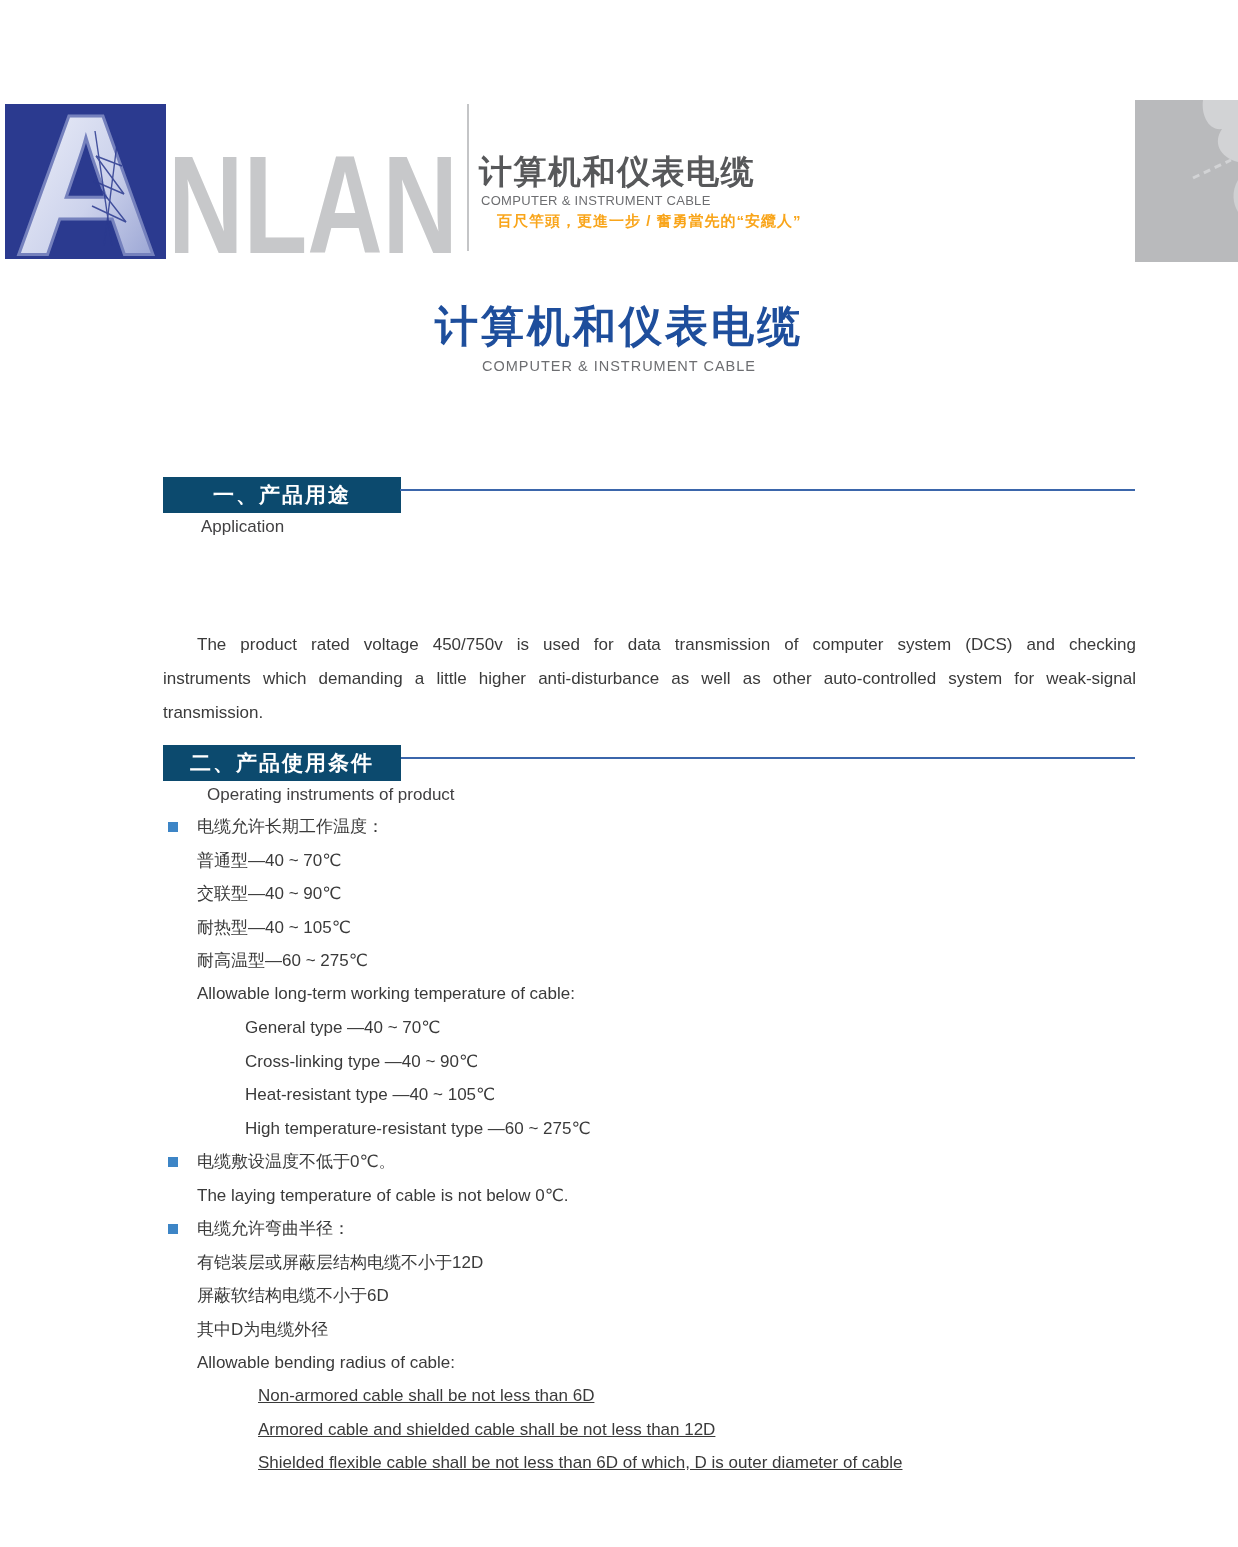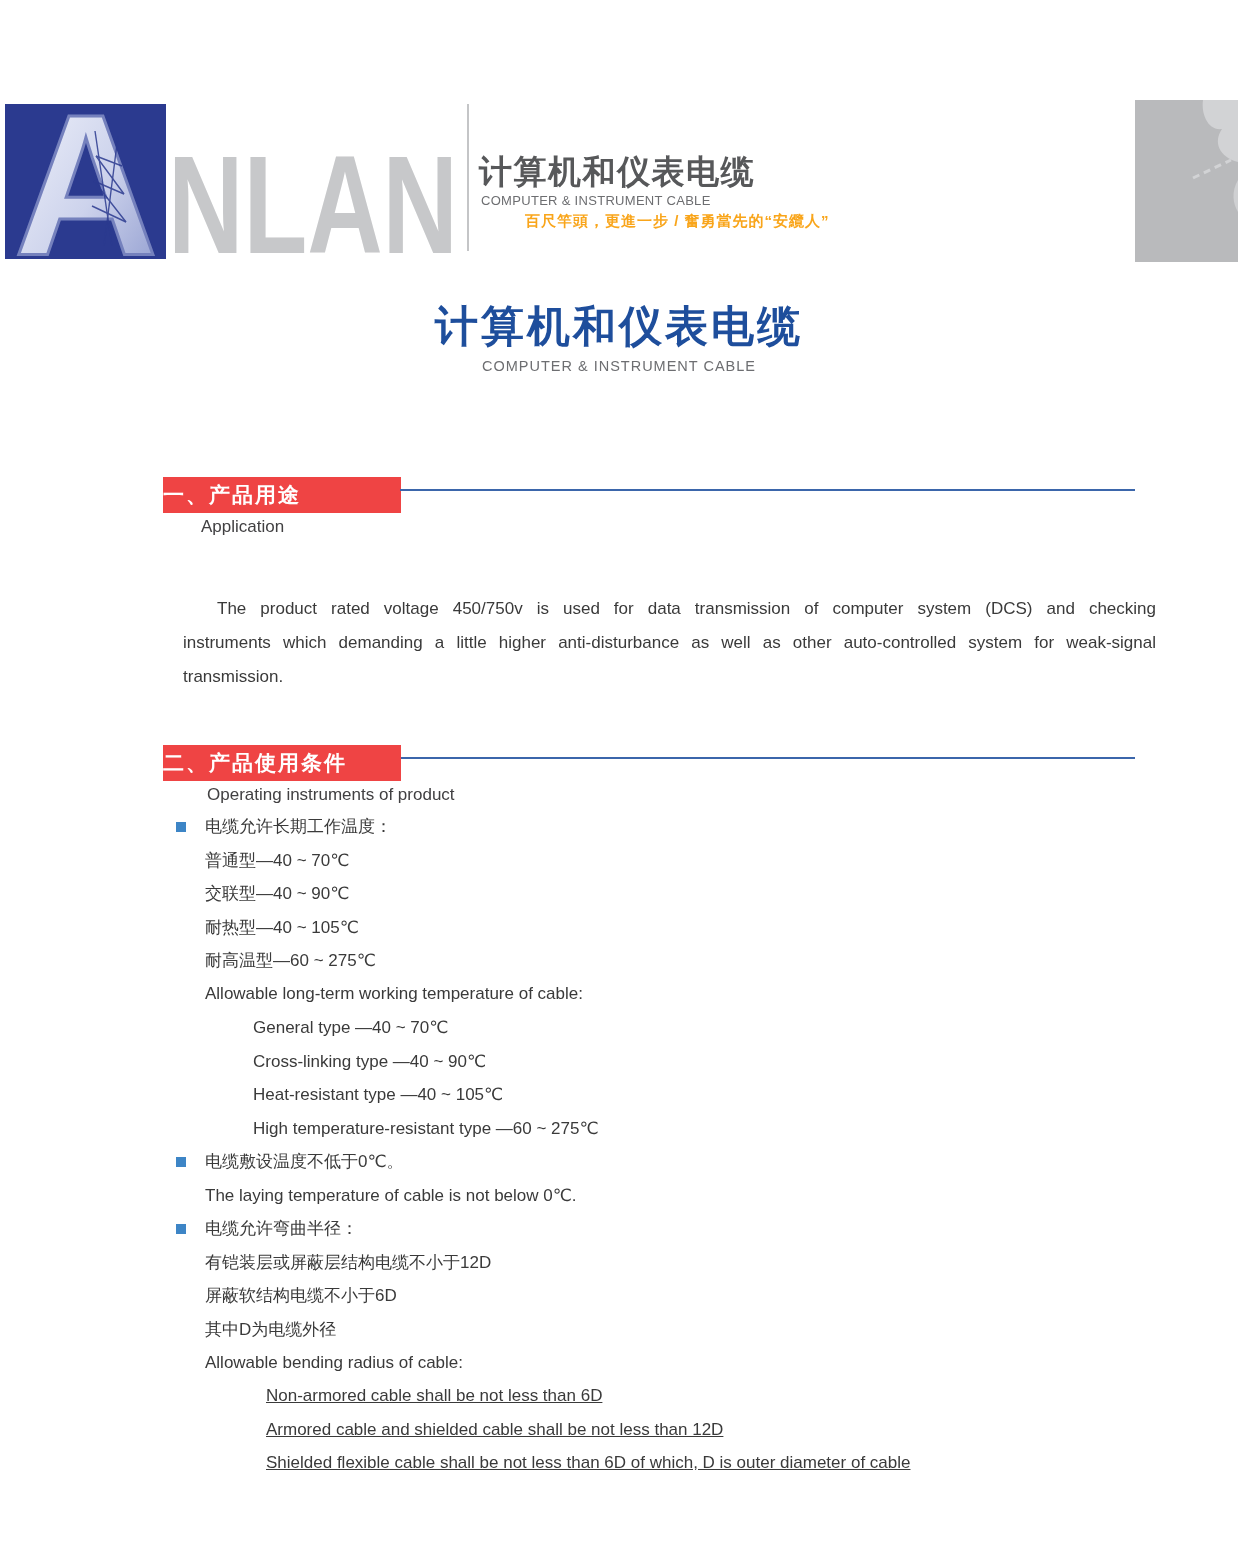--- a/index.html
+++ b/index.html
@@ -6,42 +6,42 @@
   .page {
     position:relative; width:1238px; height:1547px; background:#ffffff;
     font-family:"Liberation Sans","DejaVu Sans",sans-serif; color:#3a3a3a; overflow:hidden;
   }
   .abs { position:absolute; }
 
   
   .hdr-divider { left:467px; top:104px; width:2px; height:147px; background:#c4c5c7; }
   .hdr-title-cn { left:479px; top:150px; font-size:33px; font-weight:bold; color:#57585a; letter-spacing:1.5px; }
   .hdr-title-en { left:481px; top:193px; font-size:13px; color:#6d6e71; letter-spacing:0.3px; }
-  .hdr-slogan   { left:525px; top:212px; font-size:15px; font-weight:bold; color:#f9a51a; letter-spacing:1px; }
+  .hdr-slogan   { left:497px; top:212px; font-size:15px; font-weight:bold; color:#f9a51a; letter-spacing:1px; }
 
   
   .main-title    { left:0; top:298px; width:1238px; text-align:center; font-size:43px; font-weight:bold; color:#1e4e9c; letter-spacing:3px; }
   .main-subtitle { left:0; top:358px; width:1238px; text-align:center; font-size:14.5px; color:#6d6e71; letter-spacing:1px; }
 
   
-  .sec-bar { width:238px; height:36px; background:#ef4444; color:#ffffff; font-size:21px; font-weight:bold;
-             display:flex; align-items:center; justify-content:flex-start; letter-spacing:2px; }
+  .sec-bar { width:238px; height:36px; background:#0c4a6e; color:#ffffff; font-size:21px; font-weight:bold;
+             display:flex; align-items:center; justify-content:center; letter-spacing:2px; }
   .sec-rule { height:2px; background:#3b66ab; }
   .sec-sub { font-size:17px; color:#414042; }
 
   
   .para { left:163px; width:973px; }
   .para-cn { top:556px; font-size:17.5px; line-height:33px; }
-  .para-en { top:592px; font-size:17px;  line-height:34px;margin-left:20px; }
+  .para-en { top:628px; font-size:17px;  line-height:34px; }
   .jline { text-align:justify; text-align-last:justify; }
   .jline.last { text-align-last:left; }
   .jline.indent { text-indent:34px; }
 
   
-  .cond-list { left:161px; top:810px; width:973px; }
+  .cond-list { left:153px; top:810px; width:973px; }
   .cond-row { position:relative; height:33.5px; display:flex; align-items:center; font-size:17px; color:#3a3a3a; }
   .cond-row.lvl0 .cond-text { margin-left:44px; }
   .cond-row.lvl1 .cond-text { margin-left:105px;text-decoration:underline; }
   .cond-row.lvl2 .cond-text { margin-left:92px; }
   .bullet { position:absolute; left:15px; top:12px; width:10px; height:10px; background:#3d85c6; }
 </style>
 </head>
 <body>
 
 <div class="page">

